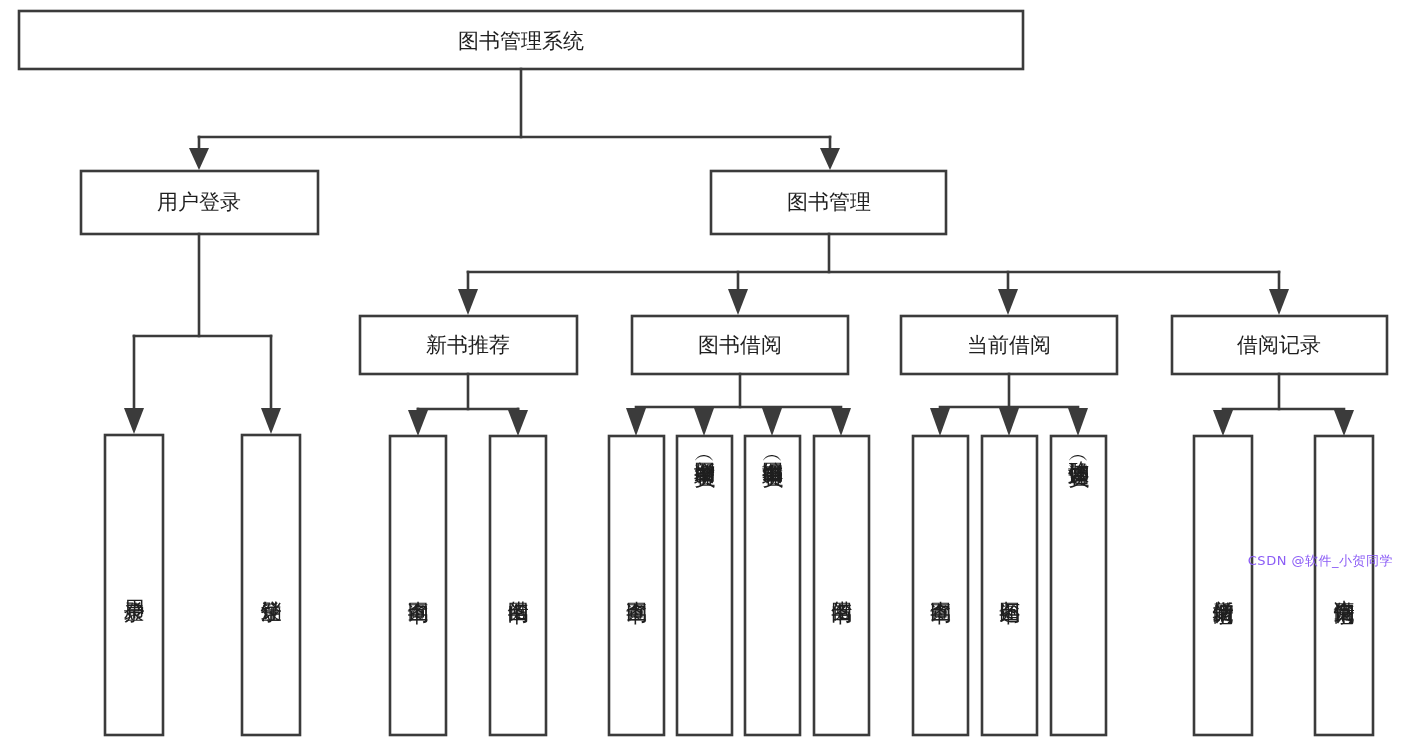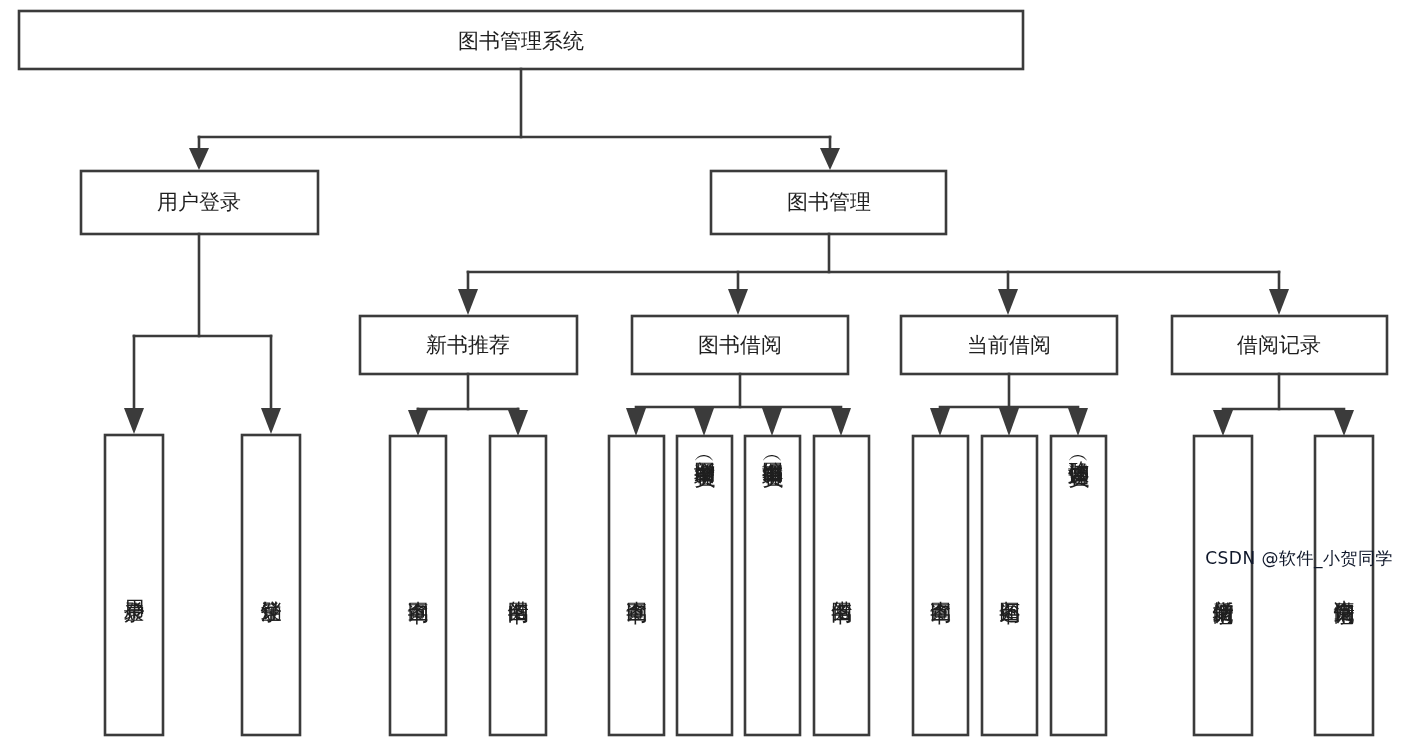--- a/index.html
+++ b/index.html
@@ -70,22 +70,22 @@
     justify-content: center;
   }
   .vlabel-wrap.center-v {
     align-items: center;
   }
   #watermark {
     position: absolute;
     right: 12px;
     bottom: 4px;
     font-family: "DejaVu Sans", "Liberation Sans", sans-serif;
-    font-size: 17px;
-    color: #0f172a;
+    font-size: 13px;
+    color: #8b5cf6;
     white-space: nowrap;
     letter-spacing: 0.5px;
   }
 </style>
 </head>
 <body>
 
 <div id="diagram-root">
 
   <svg id="flow-svg" viewBox="0 0 1405 747">

